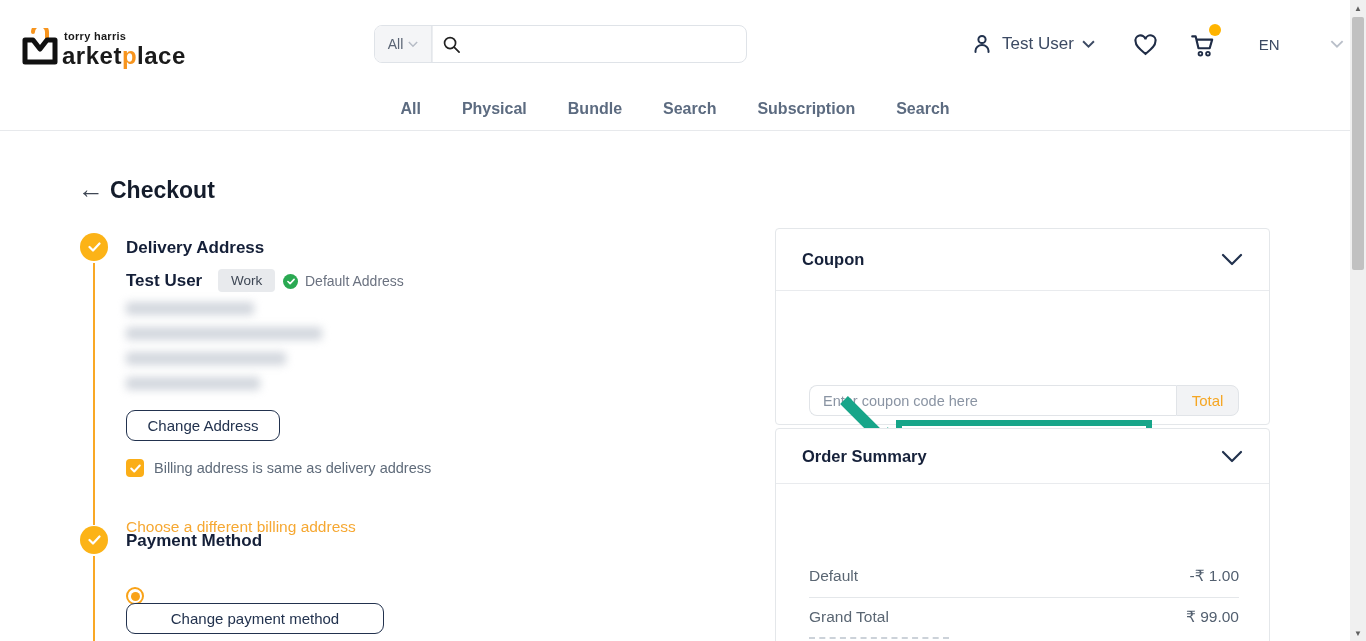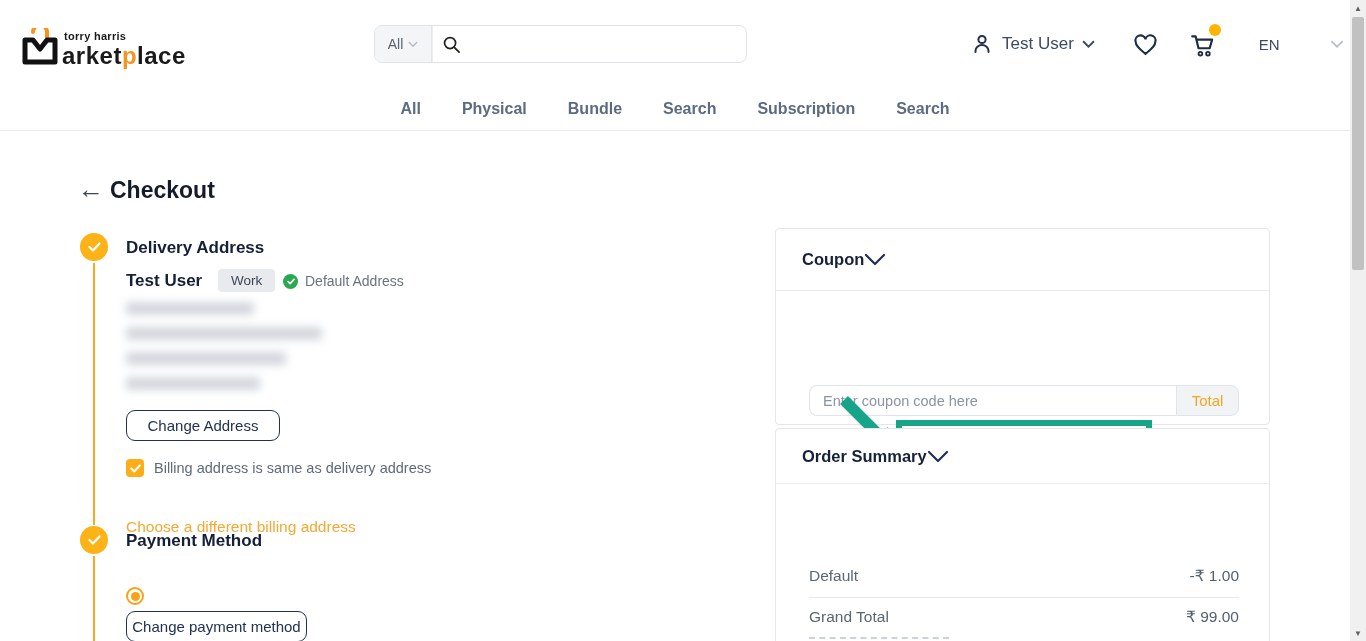--- a/index.html
+++ b/index.html
@@ -54,21 +54,21 @@
   .chk-label { font-size:14.5px; color:#5f6b7a; }
   .billing-link { position:absolute; left:126px; top:518px; font-size:15.5px; color:#f6a832; cursor:pointer; }
 
   .radio-row { position:absolute; left:126px; top:565px; display:flex; align-items:center; gap:12px; cursor:pointer; }
   .radio { width:18px; height:18px; border-radius:50%; border:2px solid #f9a217; background:#fff; display:flex; align-items:center; justify-content:center; }
   .radio-dot { width:9px; height:9px; border-radius:50%; background:#f9a217; }
   .radio-label { font-size:15px; font-weight:bold; color:#ef4444;margin-top:45px; }
 
   
   .panel { position:absolute; left:775px; width:495px; background:#fff; border:1px solid #e4e7ea; border-radius:4px; }
-  .panel-head { height:62px; display:flex; align-items:center; padding:0 26px 0 26px; border-bottom:1px solid #e9ebee; cursor:pointer; }
+  .panel-head { height:62px; display:flex; align-items:center; justify-content:space-between; padding:0 26px 0 26px; border-bottom:1px solid #e9ebee; cursor:pointer; }
   .panel-title { font-size:16.5px; font-weight:bold; color:#16213a; }
 
   .coupon-row { position:absolute; left:33px; top:94px; width:430px; height:31px; display:flex; }
   .coupon-input { flex:1; border:1px solid #e1e4e8; border-right:none; border-radius:8px 0 0 8px; padding:0 13px; font-size:14.5px; color:#333; outline:none; font-family:inherit; }
   .coupon-input::placeholder { color:#8a94a3; }
   .apply-btn { width:63px; background:#f2f3f5; border:1px solid #e1e4e8; border-radius:0 8px 8px 0; color:#f5a623; font-size:15px; font-family:inherit; cursor:pointer; }
   .green-box { position:absolute; left:120px; top:129px; width:256px; height:48px; border:6px solid #17a589; background:#fff; display:flex; align-items:center; justify-content:center; gap:9px; cursor:pointer; }
   .green-box-label { font-size:15.5px; color:#4a5461; }
   .annot-arrow { position:absolute; left:60px; top:102px; pointer-events:none; }
 
@@ -198,21 +198,21 @@
     </svg>
 </div>
 <span class="sec-head" style="left:126px; top:531px;">Payment Method</span>
 
 <div class="radio-row">
   <span class="radio">
       <span class="radio-dot"></span>
     </span>
   <span class="radio-label">Stripe</span>
 </div>
-<button class="outline-btn" style="left:126px; top:603px; width:181px; height:31px;margin-top:8px;">Change payment method</button>
+<button class="outline-btn" style="left:126px; top:603px; width:258px; height:31px;">Change payment method</button>
 
 <div class="panel" style="top:228px; height:197px;">
   <div class="panel-head">
     <span class="panel-title">Coupon</span>
     <svg width="22" height="13" viewBox="0 0 22 13">
         <polyline points="2,2 11,11 20,2" fill="none" stroke="#22324e" stroke-width="2.2" stroke-linecap="round" stroke-linejoin="round"></polyline>
       </svg>
   </div>
   <div style="position:relative; width:100%; height:134px;">
     <div class="coupon-row">

